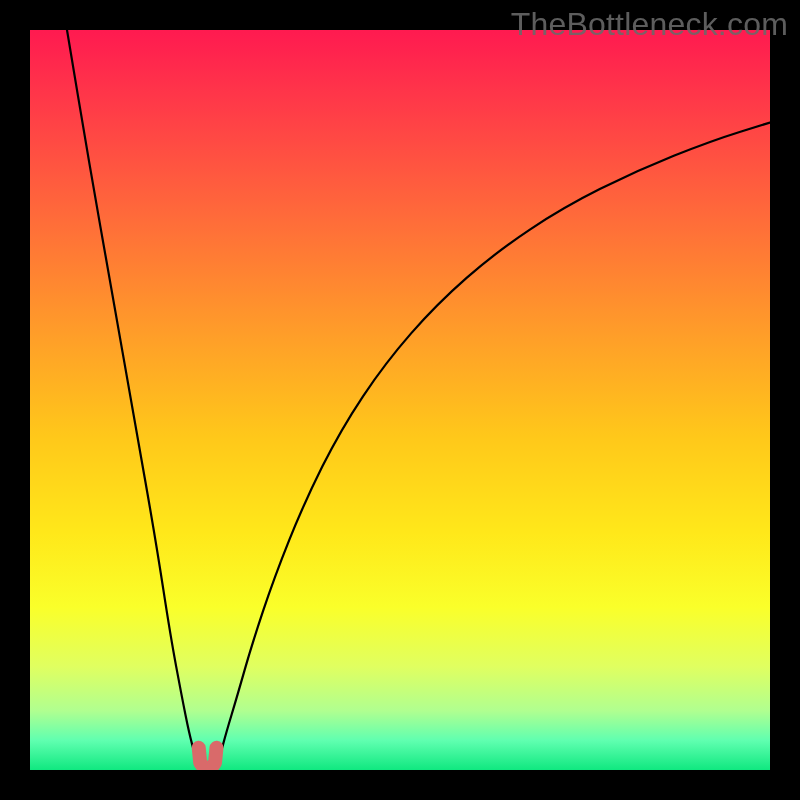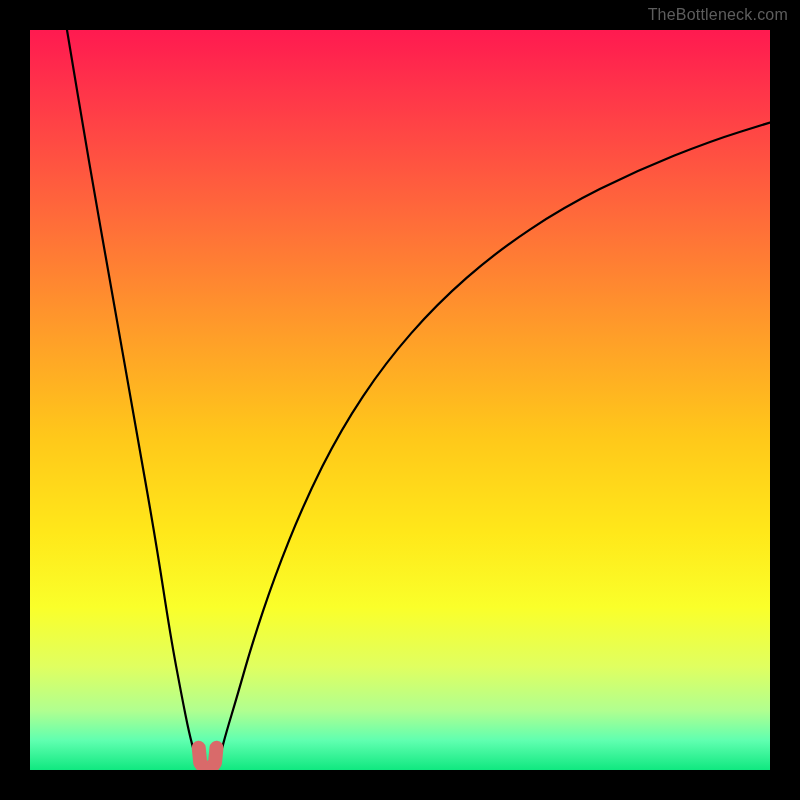--- a/index.html
+++ b/index.html
@@ -26,21 +26,21 @@
       #faff2a 78%,
       #e0ff60 86%,
       #b0ff90 92%,
       #60ffb0 96%,
       #10e880 100%);
   }
   .watermark {
     position: absolute;
     top: 6px;
     right: 12px;
-    font-size: 16px;
+    font-size: 32px;
     font-weight: 500;
     color: #6a6a6a;
     letter-spacing: 0.2px;
     z-index: 5;
     opacity: 0.88;
   }
   svg.curves {
     position: absolute;
     left: 0; top: 0;
     width: 740px; height: 740px;

